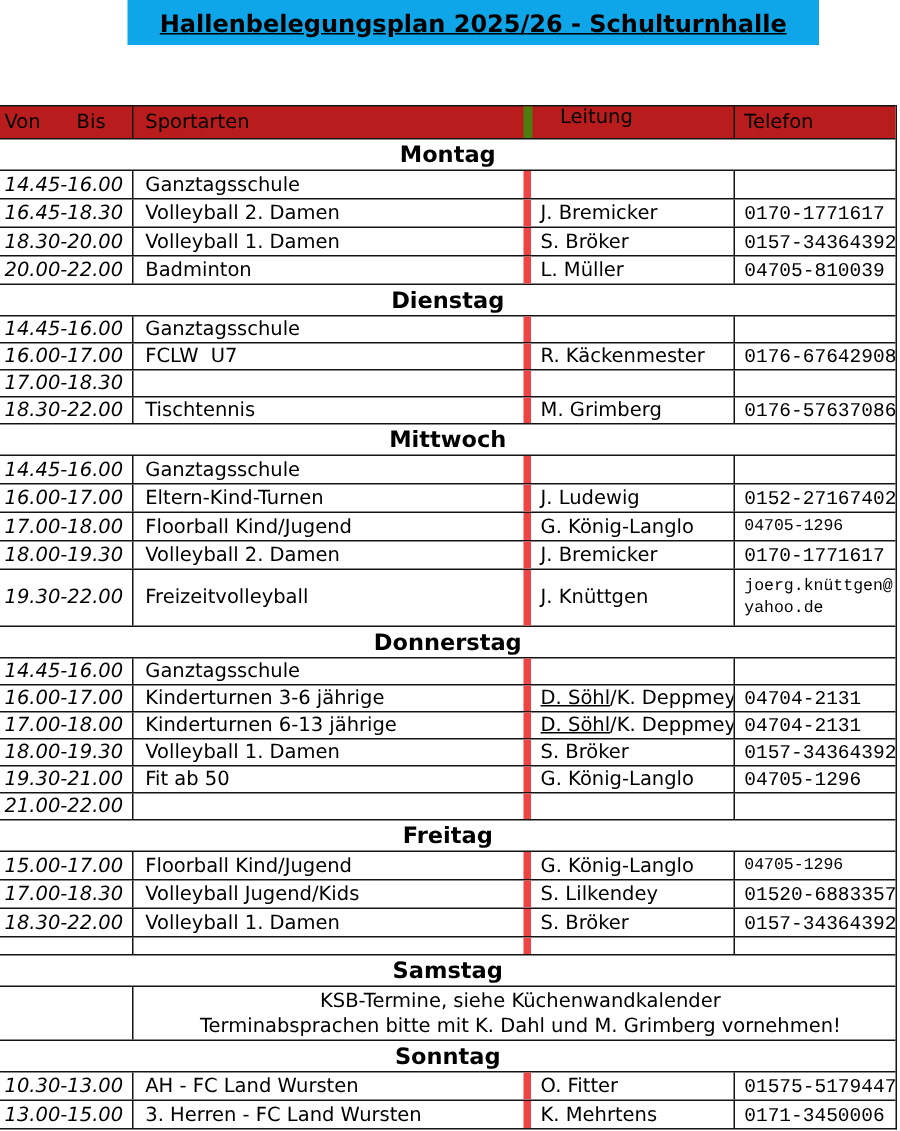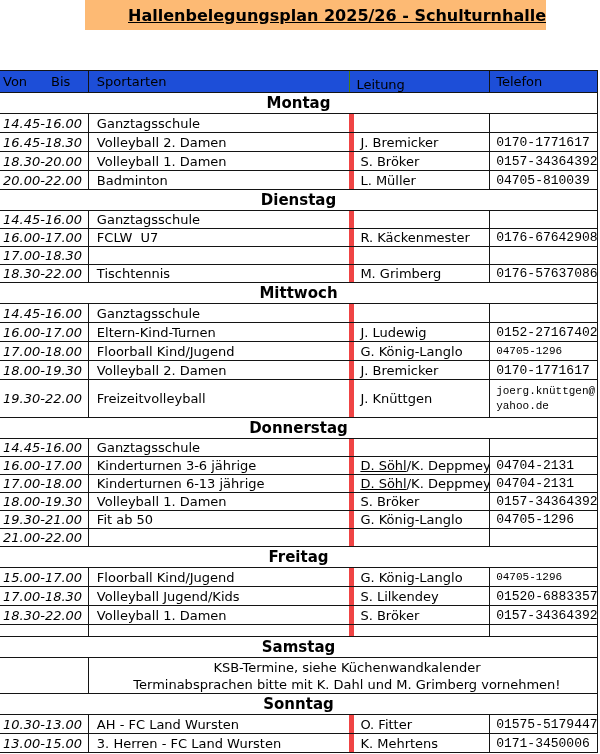--- a/index.html
+++ b/index.html
@@ -9,41 +9,41 @@
     overflow: hidden;
     background: #ffffff;
     color: #000000;
     font-family: "DejaVu Sans", sans-serif;
   }
   
   .title-band {
     position: absolute;
     left: 85px; top: 0;
     width: 461px; height: 30px;
-    background: #fdba74;
-    display: flex; align-items: center; justify-content: flex-end;
+    background: #0ea5e9;
+    display: flex; align-items: center; justify-content: center;
   }
   .title-text {
     font-weight: bold;
     font-size: 16px;
     text-decoration: underline;
     white-space: nowrap;
   }
   
   .schedule {
     position: absolute;
     left: 0; top: 70px;
     width: 598px;
     border-right: 1px solid #141414;
     border-bottom: 1px solid #141414;
   }
   .header-row {
     display: flex;
     height: 22px;
-    background: #1d4ed8;
+    background: #b91c1c;
     border-top: 1px solid #141414;
     font-size: 13px;
   }
   .day-row {
     height: 21px;
     border-top: 1px solid #141414;
     display: flex; align-items: center; justify-content: center;
     font-weight: bold;
     font-size: 15px;
   }
@@ -81,21 +81,21 @@
     align-items: center; justify-content: center;
     font-size: 13px;
     line-height: 17px;
     white-space: nowrap; overflow: hidden;
   }
   .ul { text-decoration: underline; }
   .h1 { width: 88px;  display: flex; align-items: center; }
   .h1 .von { padding-left: 3px; }
   .h1 .bis { margin-left: 24px; }
   .h2 { width: 262px; padding-left: 8px; border-left: 1px solid #141414; display: flex; align-items: center; }
-  .h3 { width: 140px; padding-left: 6px; border-left: 1px solid #4d7c0f; display: flex; align-items: flex-end; }
+  .h3 { width: 140px; padding-left: 18px; border-left: 6px solid #4d7c0f; display: flex; align-items: flex-start; }
   .h4 { width: 108px; padding-left: 6px; border-left: 1px solid #141414; display: flex; align-items: center; }
 </style>
 </head>
 <body>
 
 <div class="title-band">
   <span class="title-text">Hallenbelegungsplan 2025/26 - Schulturnhalle</span>
 </div>
 
 <div class="schedule">

